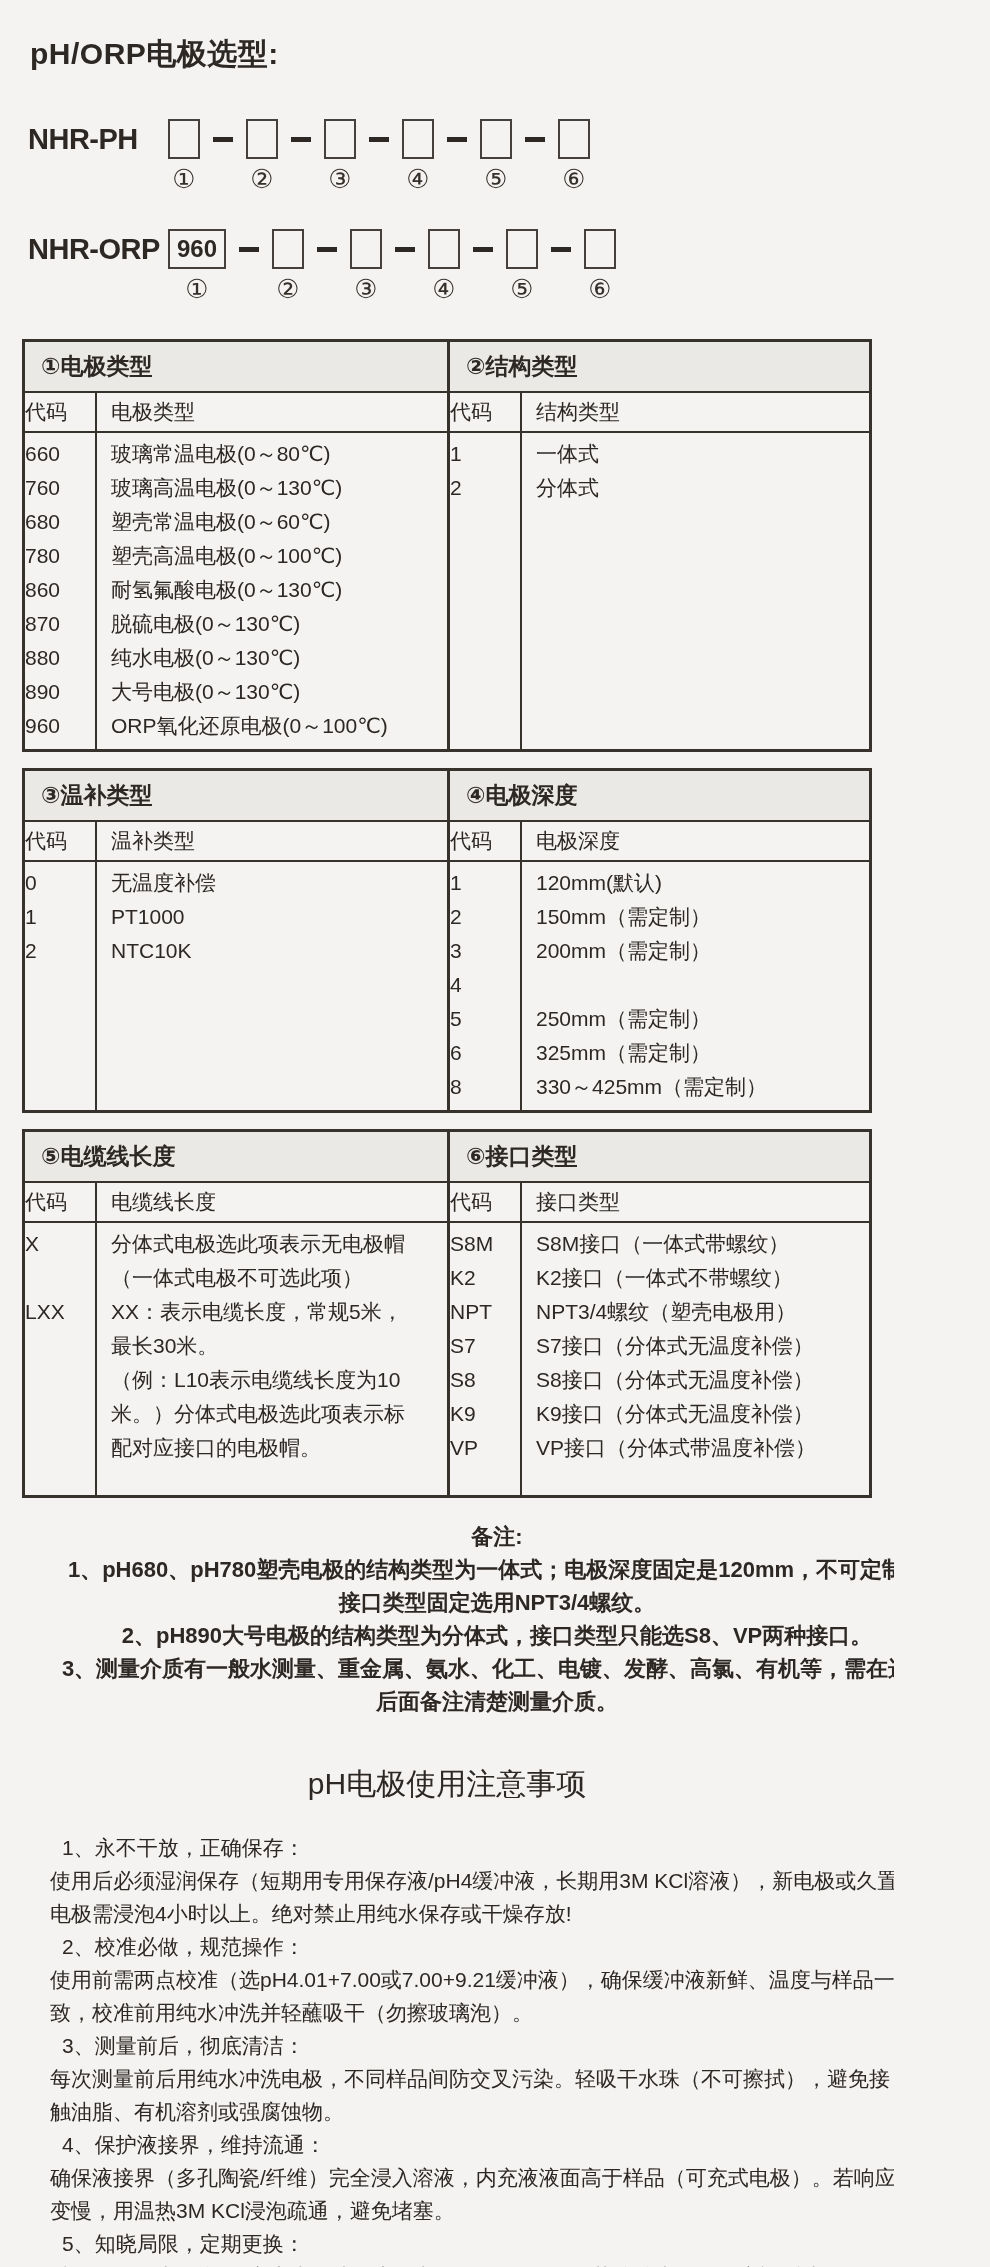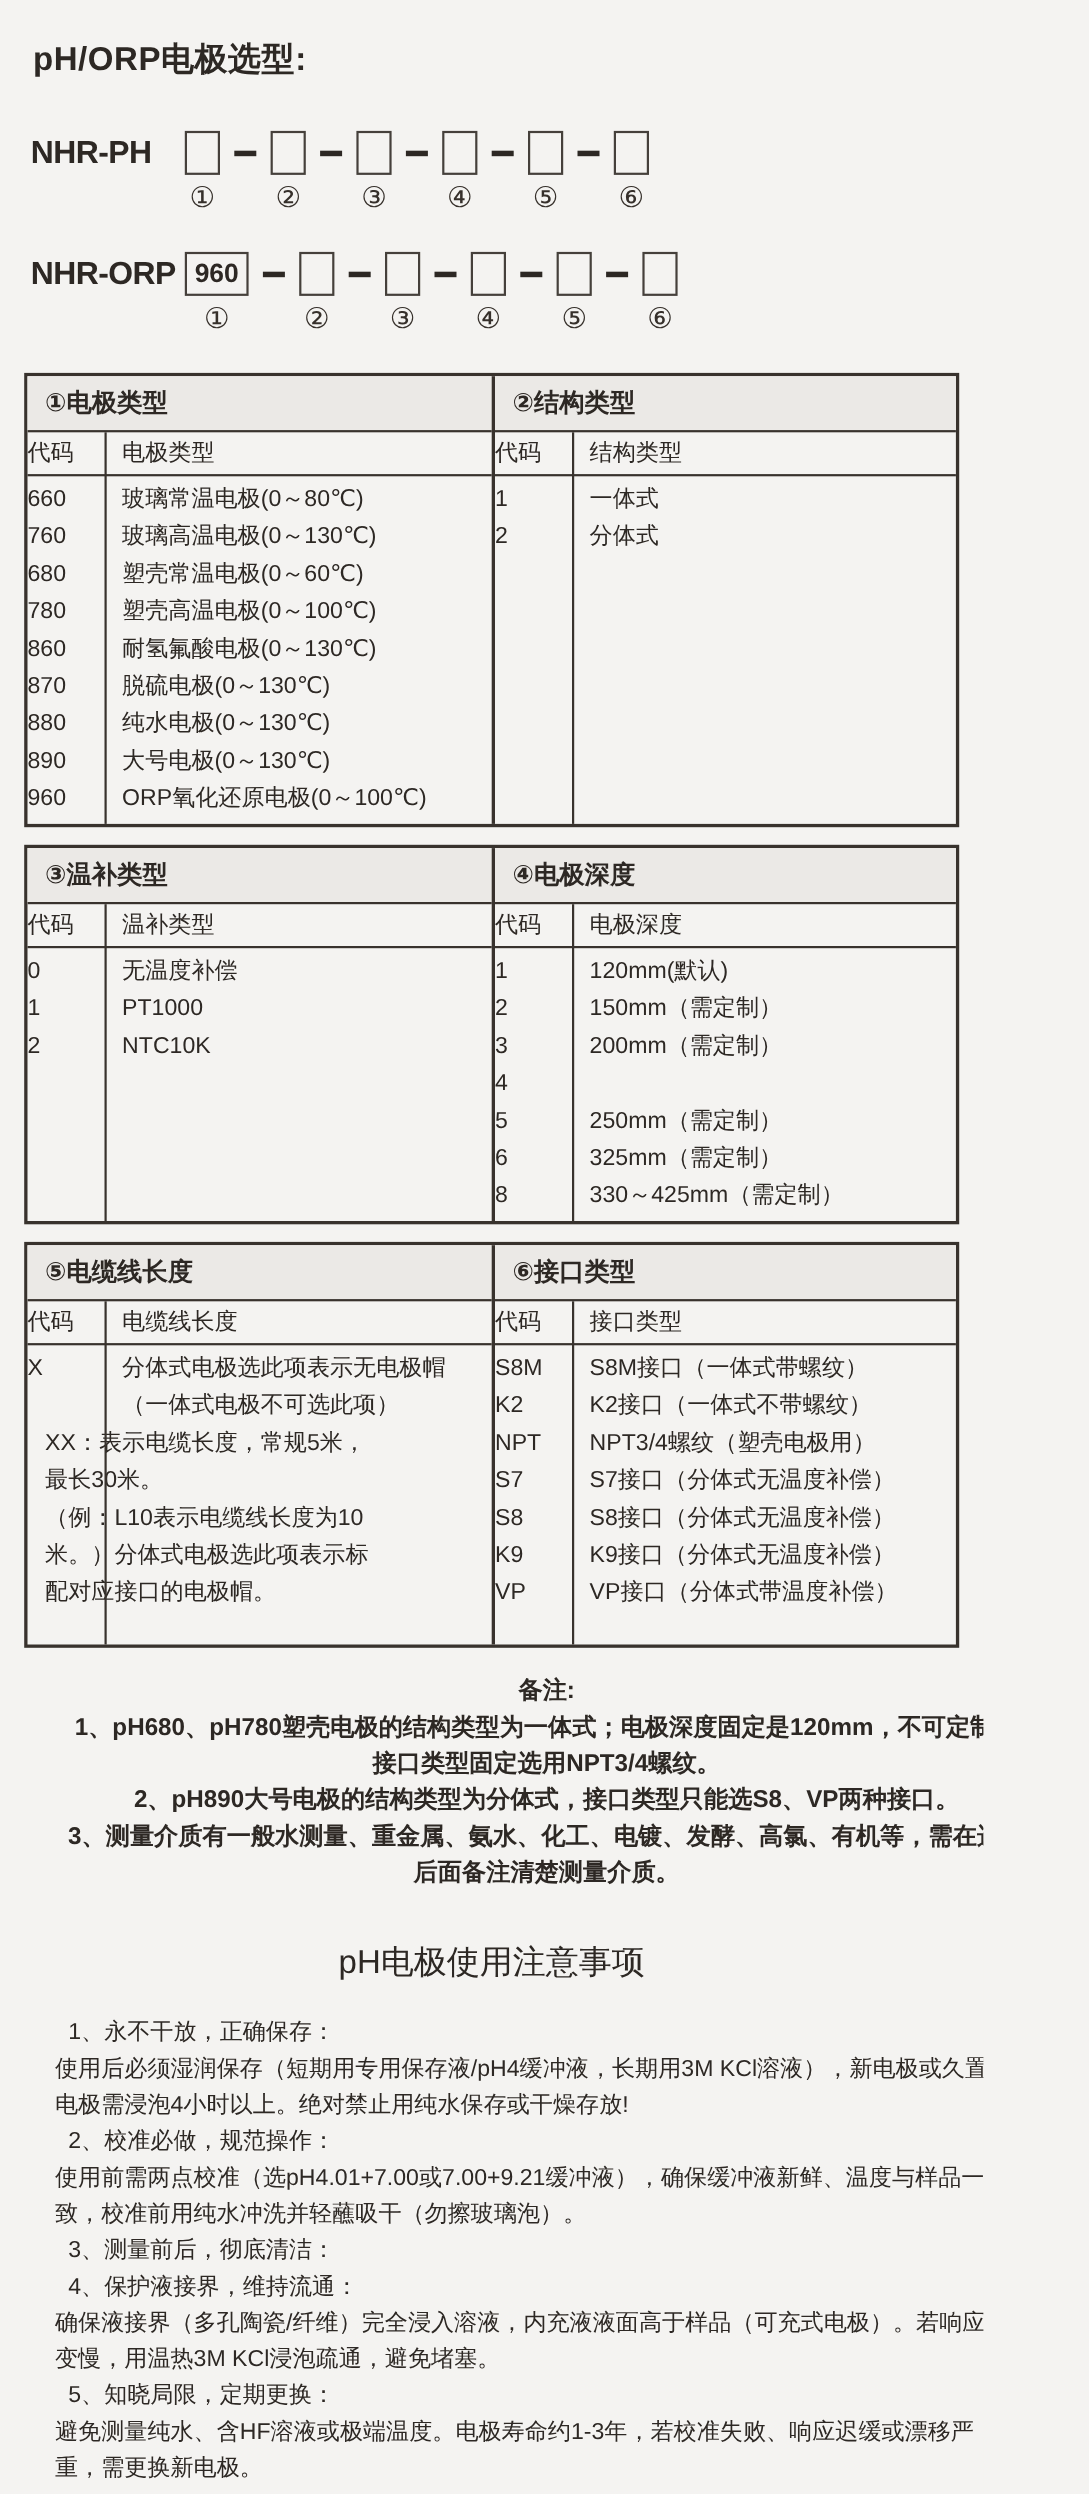--- a/index.html
+++ b/index.html
@@ -268,20 +268,21 @@
             <div class="code-cell">代码</div>
             <div class="label-cell">电缆线长度</div>
           </div>
           <div class="rows">
             <div class="row">
               <div class="code-cell">X</div>
               <div class="label-cell">分体式电极选此项表示无电极帽
 （一体式电极不可选此项）</div>
             </div>
             <div class="row">
+              <div class="code-cell">LXX</div>
               <div class="label-cell">XX：表示电缆长度，常规5米，
 最长30米。
 （例：L10表示电缆线长度为10
 米。）分体式电极选此项表示标
 配对应接口的电极帽。</div>
             </div>
           </div>
         </div>
       </div>
     <div class="tbl">
@@ -345,20 +346,22 @@
         <div class="tip-body">使用后必须湿润保存（短期用专用保存液/pH4缓冲液，长期用3M KCl溶液），新电极或久置
 电极需浸泡4小时以上。绝对禁止用纯水保存或干燥存放!</div>
       </div>
       <div class="tip-item">
         <div class="tip-head">2、校准必做，规范操作：</div>
         <div class="tip-body">使用前需两点校准（选pH4.01+7.00或7.00+9.21缓冲液），确保缓冲液新鲜、温度与样品一
 致，校准前用纯水冲洗并轻蘸吸干（勿擦玻璃泡）。</div>
       </div>
       <div class="tip-item">
         <div class="tip-head">3、测量前后，彻底清洁：</div>
+        <div class="tip-body">每次测量前后用纯水冲洗电极，不同样品间防交叉污染。轻吸干水珠（不可擦拭），避免接
+触油脂、有机溶剂或强腐蚀物。</div>
       </div>
       <div class="tip-item">
         <div class="tip-head">4、保护液接界，维持流通：</div>
         <div class="tip-body">确保液接界（多孔陶瓷/纤维）完全浸入溶液，内充液液面高于样品（可充式电极）。若响应
 变慢，用温热3M KCl浸泡疏通，避免堵塞。</div>
       </div>
       <div class="tip-item">
         <div class="tip-head">5、知晓局限，定期更换：</div>
         <div class="tip-body">避免测量纯水、含HF溶液或极端温度。电极寿命约1-3年，若校准失败、响应迟缓或漂移严
 重，需更换新电极。</div>

